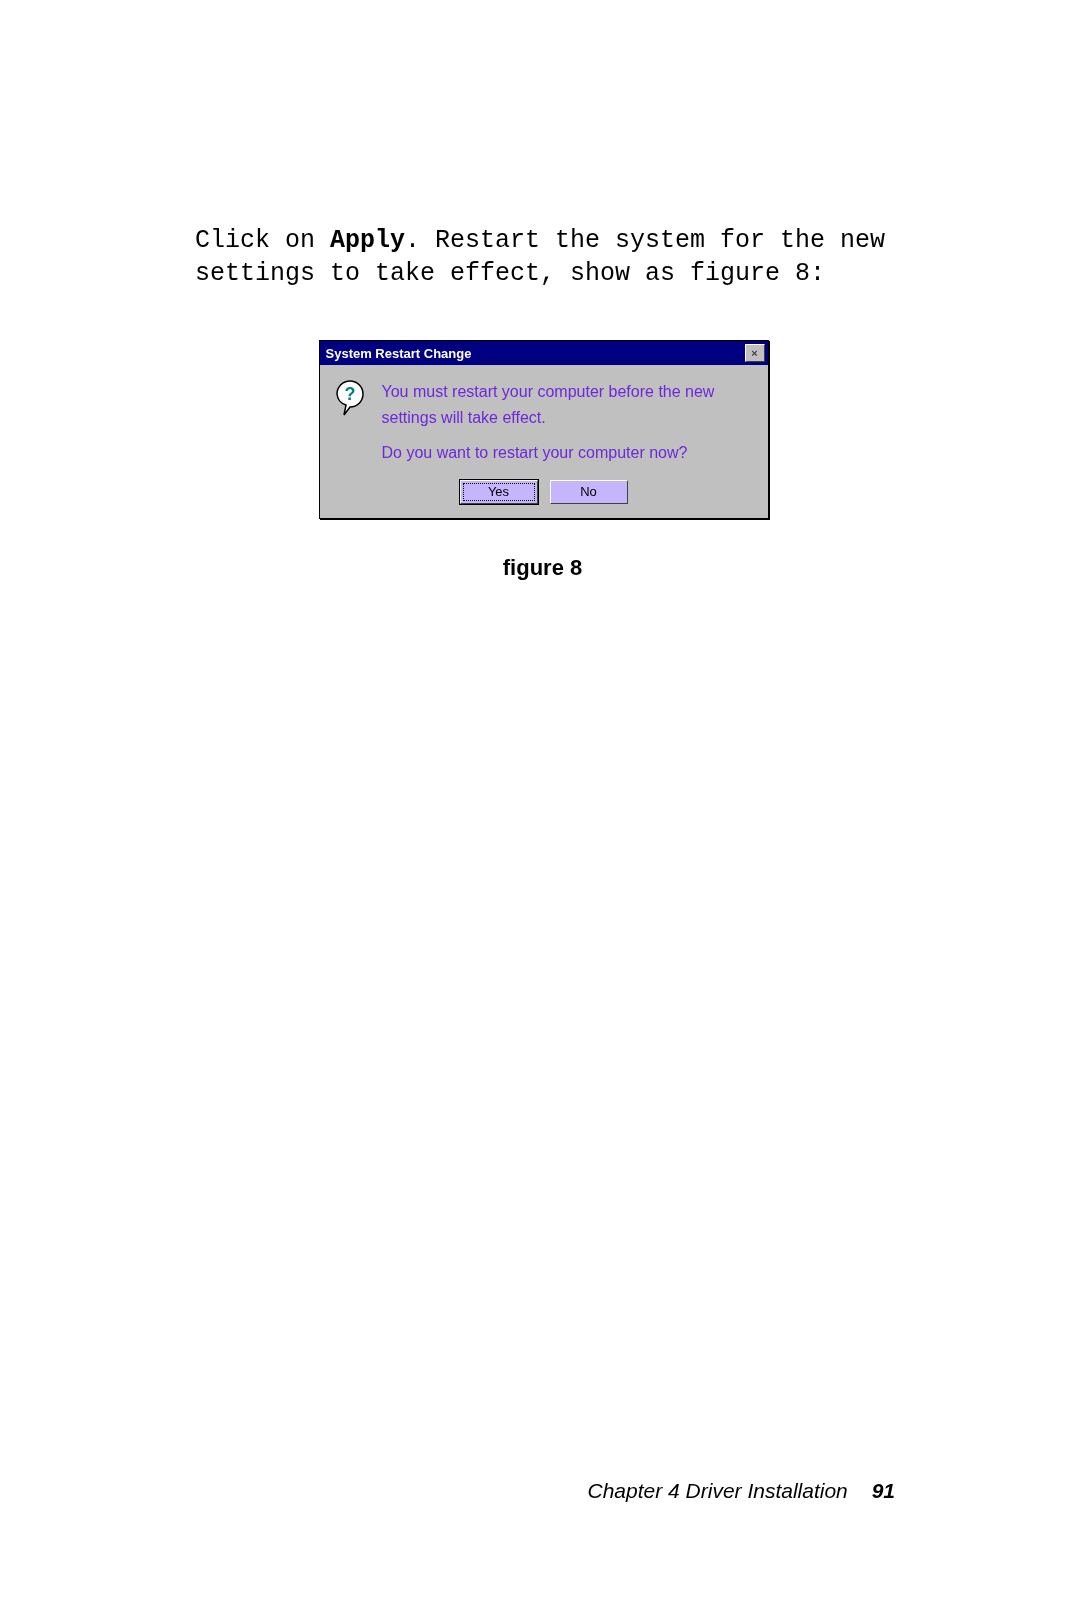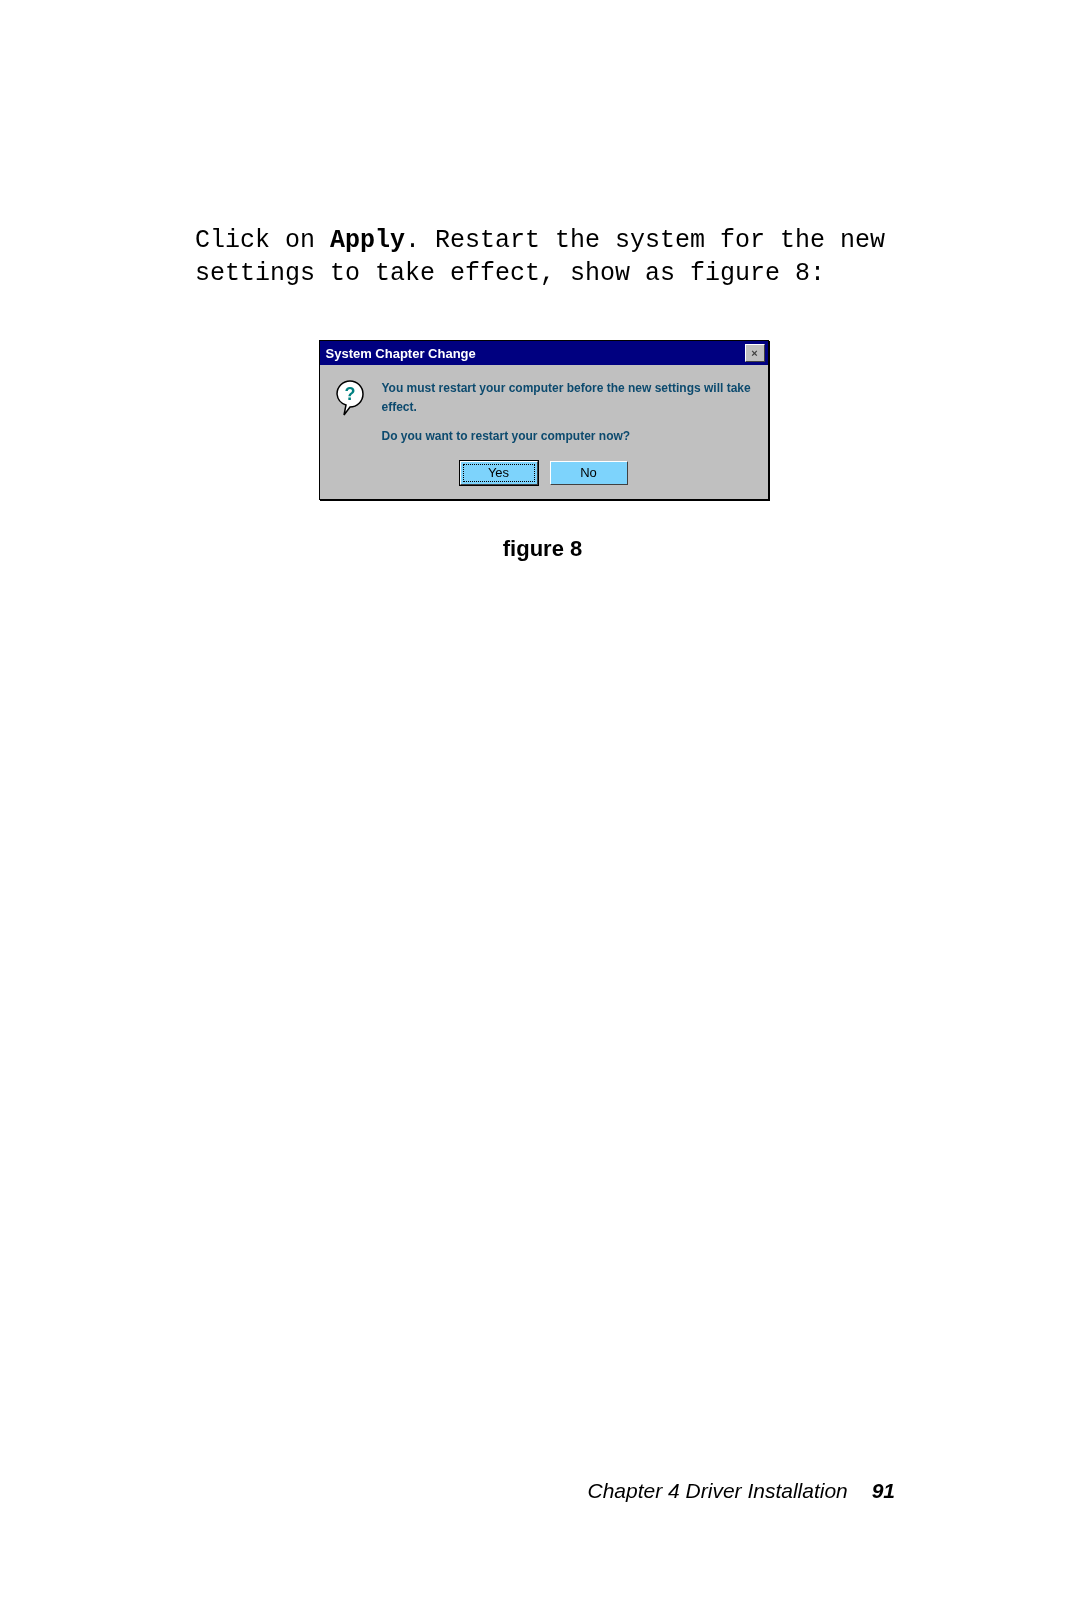--- a/index.html
+++ b/index.html
@@ -75,38 +75,37 @@
     width: 34px;
     height: 38px;
     flex-shrink: 0;
     position: relative;
   }
   .question-icon svg {
     width: 34px;
     height: 38px;
   }
   .msg-lines {
-    font-size: 12px;
-    color: #0c4a6e;
+    font-size: 16px;
+    color: #6d28d9;
     line-height: 1.6;
-    font-weight: bold;
   }
   .msg-line1 {
     margin-bottom: 10px;
   }
   .dialog-buttons {
     display: flex;
     justify-content: center;
     gap: 12px;
     padding: 10px 0 14px 0;
   }
   .win-btn {
     width: 76px;
     height: 22px;
-    background: #7dd3fc;
+    background: #c4b5fd;
     border-top: 1px solid #fff;
     border-left: 1px solid #fff;
     border-right: 1px solid #404040;
     border-bottom: 1px solid #404040;
     font-size: 13px;
     font-family: "MS Sans Serif", Tahoma, Arial, sans-serif;
     display: flex;
     align-items: center;
     justify-content: center;
     color: #000;
@@ -146,21 +145,21 @@
 <body>
 
 <div class="page">
   <p class="body-text">
     <span>Click on </span><span class="bold">Apply</span><span>.  Restart the system for the new settings to take effect, show as figure 8:</span>
   </p>
 
   <div class="dialog-wrap">
     <div class="dialog">
       <div class="titlebar">
-        <span class="titlebar-text">System Chapter Change</span>
+        <span class="titlebar-text">System Restart Change</span>
         <div class="close-btn">
           <span>×</span>
         </div>
       </div>
       <div class="dialog-body">
         <div class="question-icon">
           <svg viewBox="0 0 34 38">
             <path d="M 3 15 A 13 13 0 1 1 16 28 L 10 36 L 12 26 A 13 13 0 0 1 3 15 Z" fill="#ffffff" stroke="#000000" stroke-width="1.5"></path>
             <text x="16" y="21" text-anchor="middle" font-family="Arial" font-size="18" font-weight="bold" fill="#008080">?</text>
           </svg>

